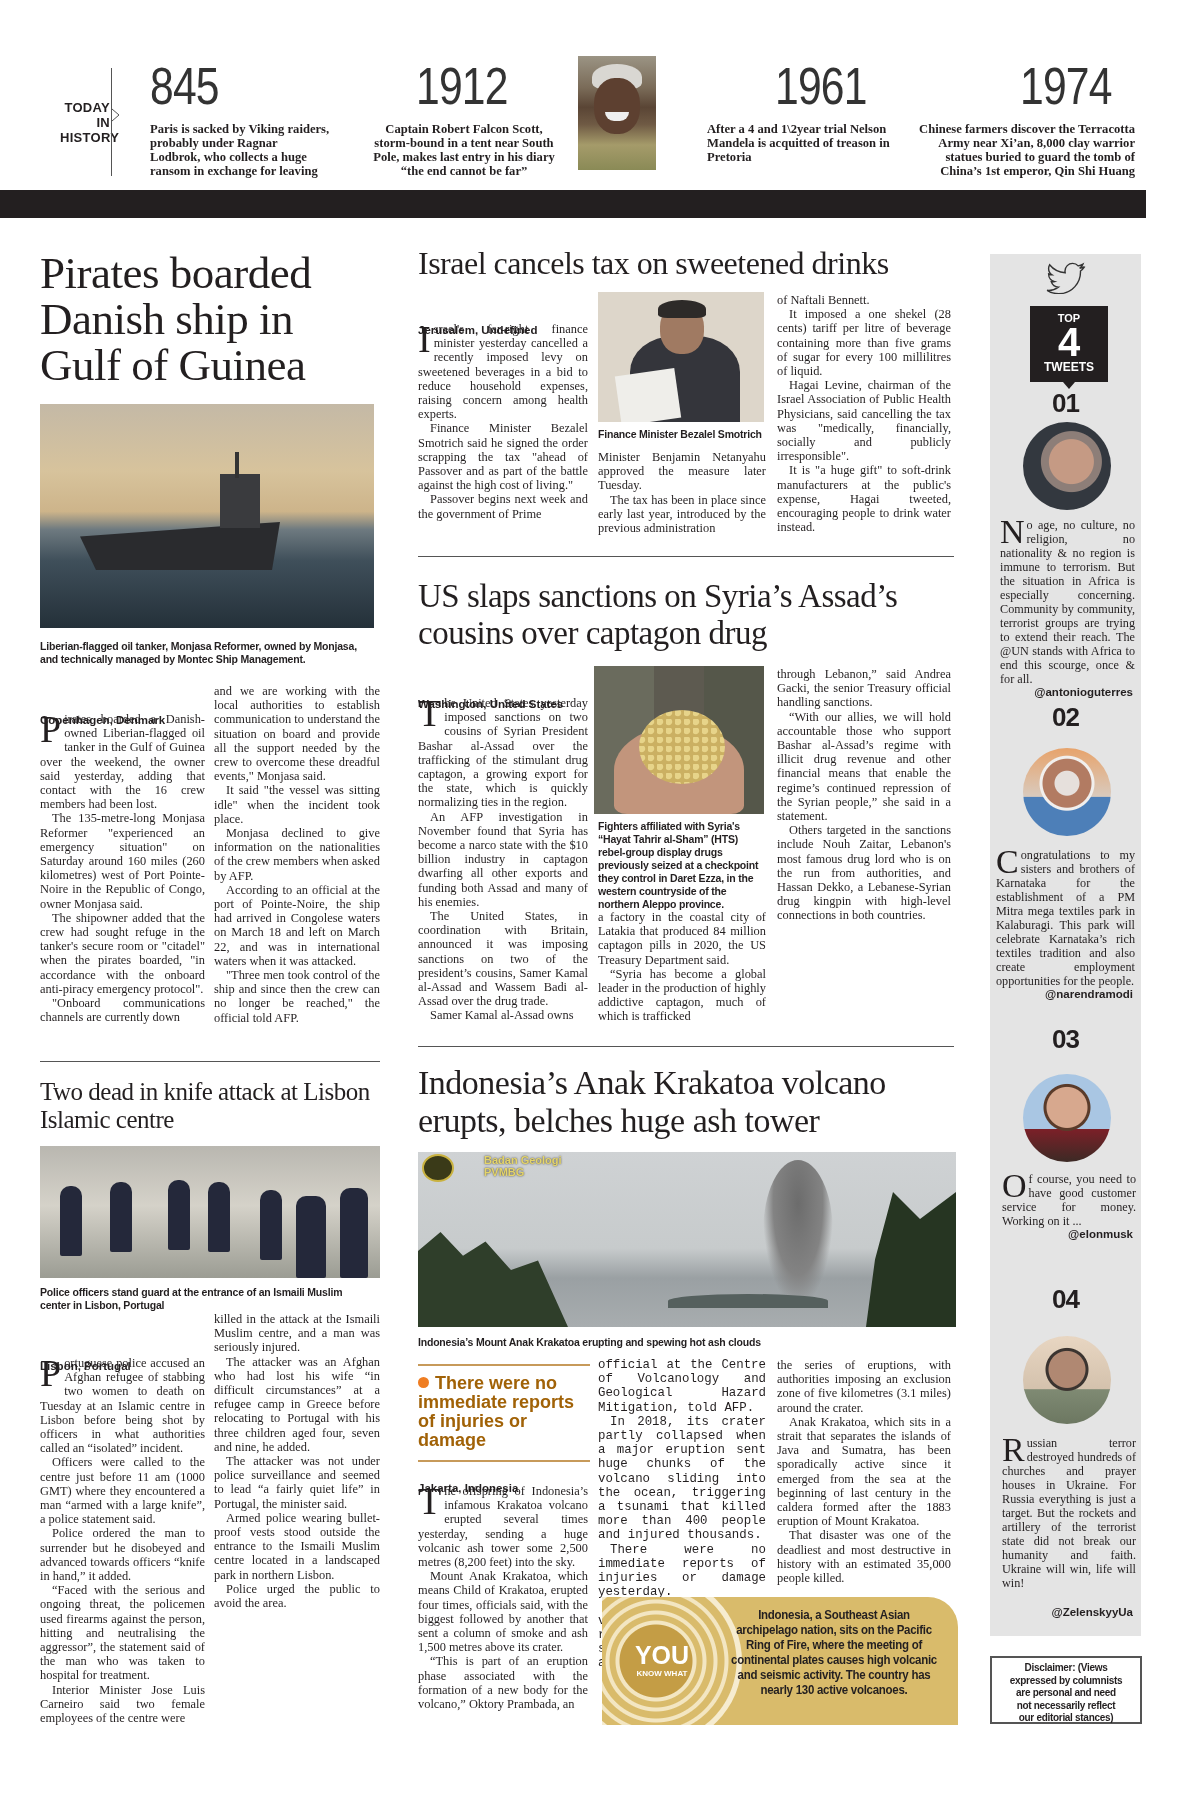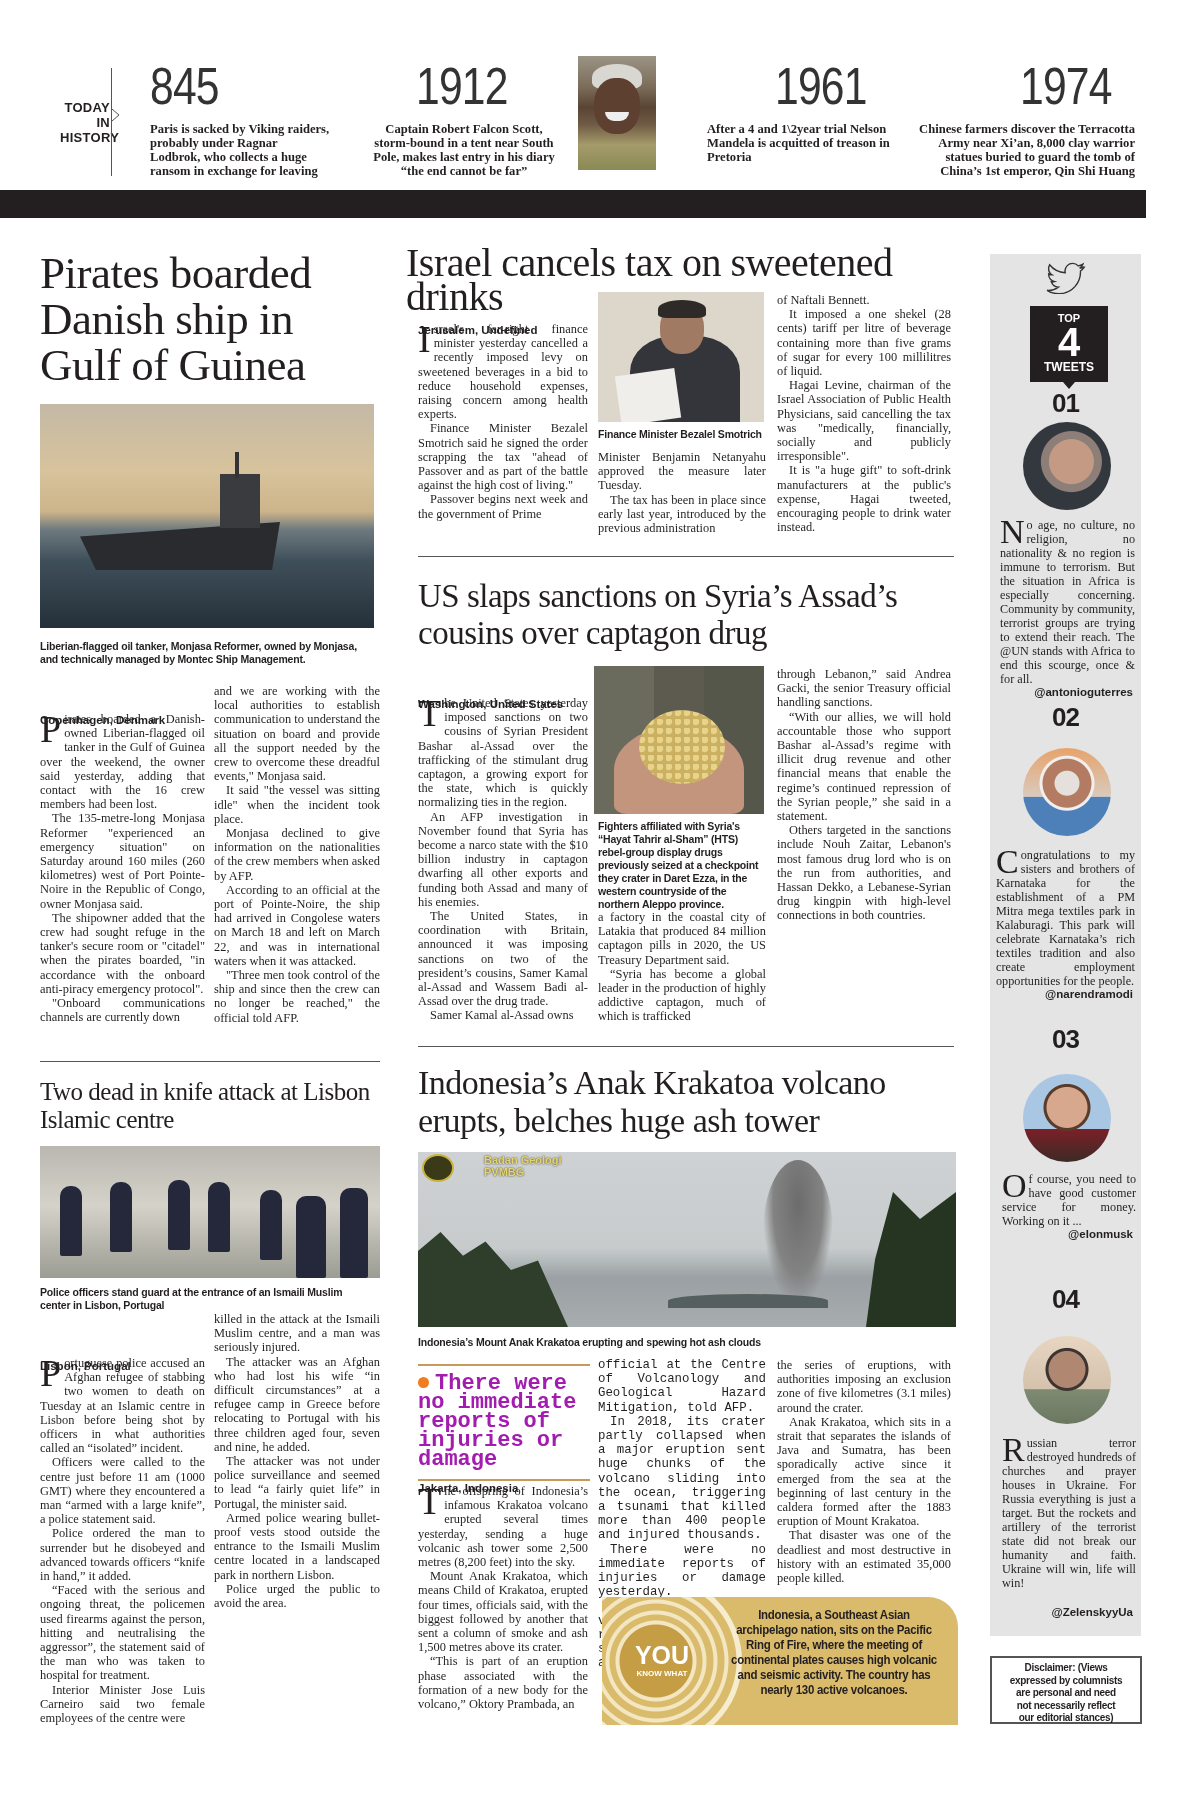--- a/index.html
+++ b/index.html
@@ -64,21 +64,21 @@
   .volcano-photo .plume { position:absolute; left:345px; top:8px; width:70px; height:145px; background: radial-gradient(ellipse at 50% 30%, #6c6c6c 0%, #838383 50%, rgba(150,150,150,0) 72%); border-radius:50%; }
   .volcano-photo .island { position:absolute; left:250px; top:142px; width:160px; height:14px; background:#55605e; border-radius:50% 50% 0 0; }
   .volcano-photo .trees { position:absolute; left:0; top:80px; width:150px; height:95px; background:#2f3e2a; clip-path: polygon(0 20%, 15% 0, 30% 25%, 45% 10%, 62% 40%, 80% 30%, 100% 100%, 0 100%); }
   .volcano-photo .trees2 { position:absolute; right:0; top:40px; width:90px; height:135px; background:#263522; clip-path: polygon(30% 0, 60% 20%, 100% 0, 100% 100%, 0 100%, 10% 50%); }
   .volcano-photo .logo { position:absolute; left:4px; top:2px; width:32px; height:28px; border-radius:50%; background:#3a3a18; border:2px solid #c9b240; }
   .volcano-photo .logo-text { position:absolute; left:44px; top:2px; font-family:"Liberation Sans", sans-serif; font-weight:bold; font-size:11px; color:#e4d46a; line-height:12px; text-shadow: 0 0 2px #333; padding-left: 22px; }
 
   
   .pullquote { position: absolute; left: 418px; top: 1364px; width: 172px; border-top: 2px solid #c79a5a; border-bottom: 2px solid #c79a5a; padding: 8px 0 10px; }
   .pullquote .dot { display:inline-block; width:11px; height:11px; border-radius:50%; background:#ef7d22; margin-right:6px; vertical-align: 1px; }
-  .pullquote .txt { font-family: Liberation Mono, monospace; font-weight: bold; font-size: 22px; line-height: 19px; color: #a21caf; }
+  .pullquote .txt { font-family: Liberation Sans, sans-serif; font-weight: bold; font-size: 18px; line-height: 19px; color: #a16207; }
 
   
   .ykw { position: absolute; left: 602px; top: 1597px; width: 356px; height: 128px; background: #d9bb6b; border-radius: 0 30px 0 0; overflow: hidden; }
   .ykw .rings { position:absolute; left:-32px; top:-22px; width:172px; height:172px; border-radius:50%;
     background: radial-gradient(circle, #c49d45 0 36px, #f3e6c2 37px 40px, #d9bb6b 41px 46px, #f3e6c2 47px 50px, #d9bb6b 51px 57px, #f3e6c2 58px 61px, #d9bb6b 62px 68px, #f3e6c2 69px 72px, #d9bb6b 73px 80px, #f6ecd0 81px 86px); }
   .ykw .you { position:absolute; left:22px; top:46px; width:76px; text-align:center; font-family:"Liberation Sans", sans-serif; font-weight:bold; color:#fff; font-size:25px; line-height:25px; }
   .ykw .kw { position:absolute; left:22px; top:72px; width:76px; text-align:center; font-family:"Liberation Sans", sans-serif; font-weight:bold; color:#fff; font-size:8px; }
   .ykw .fact { position:absolute; left:118px; top:11px; width:228px; text-align:center; font-family:"Liberation Sans", sans-serif; font-weight:bold; font-size:12.5px; line-height:15px; color:#231f20; letter-spacing:-0.3px; transform: scaleX(0.92); transform-origin: center top; }
 
   
@@ -145,21 +145,21 @@
   <p>"Onboard communications channels are currently down</p>
 </div>
 <div class="col" style="left:214px; top:684px; width:166px;">
   <p class="first">and we are working with the local authorities to establish communication to understand the situation on board and provide all the support needed by the crew to overcome these dreadful events," Monjasa said.</p>
   <p>It said "the vessel was sitting idle" when the incident took place.</p>
   <p>Monjasa declined to give information on the nationalities of the crew members when asked by AFP.</p>
   <p>According to an official at the port of Pointe-Noire, the ship had arrived in Congolese waters on March 18 and left on March 22, and was in international waters when it was attacked.</p>
   <p>"Three men took control of the ship and since then the crew can no longer be reached," the official told AFP.</p>
 </div>
 
-<div class="headline" style="left:406px; top:246px; width:540px; font-size:40px; line-height:34px;">Israel cancels tax on sweetened drinks</div>
+<div class="headline" style="left:418px; top:246px; width:540px; font-size:32px; line-height:34px;">Israel cancels tax on sweetened drinks</div>
 <div class="dateline" style="left:418px; top:288px;">Jerusalem, Undefined</div>
 <div class="col" style="left:418px; top:322px; width:170px;">
   <p class="first"><span class="dropcap">I</span><span>srael's far-right finance minister yesterday cancelled a recently imposed levy on sweetened beverages in a bid to reduce household expenses, raising concern among health experts.</span></p>
   <p>Finance Minister Bezalel Smotrich said he signed the order scrapping the tax "ahead of Passover and as part of the battle against the high cost of living."</p>
   <p>Passover begins next week and the government of Prime</p>
 </div>
 <div class="photo israel-photo">
   <div class="body"></div>
     <div class="paper"></div>
     <div class="head"></div>
@@ -185,21 +185,21 @@
   <p>An AFP investigation in November found that Syria has become a narco state with the $10 billion industry in captagon dwarfing all other exports and funding both Assad and many of his enemies.</p>
   <p>The United States, in coordination with Britain, announced it was imposing sanctions on two of the president’s cousins, Samer Kamal al-Assad and Wassem Badi al-Assad over the drug trade.</p>
   <p>Samer Kamal al-Assad owns</p>
 </div>
 <div class="photo drug-photo">
   <div class="sleeve"></div>
     <div class="sleeve2"></div>
     <div class="hands"></div>
     <div class="pills"></div>
 </div>
-<div class="caption" style="left:598px; top:820px; width:170px;">Fighters affiliated with Syria's “Hayat Tahrir al-Sham” (HTS) rebel-group display drugs previously seized at a checkpoint they crater in Daret Ezza, in the western countryside of the northern Aleppo province.</div>
+<div class="caption" style="left:598px; top:820px; width:170px;">Fighters affiliated with Syria's “Hayat Tahrir al-Sham” (HTS) rebel-group display drugs previously seized at a checkpoint they control in Daret Ezza, in the western countryside of the northern Aleppo province.</div>
 <div class="col" style="left:598px; top:910px; width:168px;">
   <p class="first">a factory in the coastal city of Latakia that produced 84 million captagon pills in 2020, the US Treasury Department said.</p>
   <p>“Syria has become a global leader in the production of highly addictive captagon, much of which is trafficked</p>
 </div>
 <div class="col" style="left:777px; top:667px; width:174px;">
   <p class="first">through Lebanon,” said Andrea Gacki, the senior Treasury official handling sanctions.</p>
   <p>“With our allies, we will hold accountable those who support Bashar al-Assad’s regime with illicit drug revenue and other financial means that enable the regime’s continued repression of the Syrian people,” she said in a statement.</p>
   <p>Others targeted in the sanctions include Nouh Zaitar, Lebanon's most famous drug lord who is on the run from authorities, and Hassan Dekko, a Lebanese-Syrian drug kingpin with high-level connections in both countries.</p>
 </div>
 <div class="rule" style="left:418px; top:1046px; width:536px;"></div>

